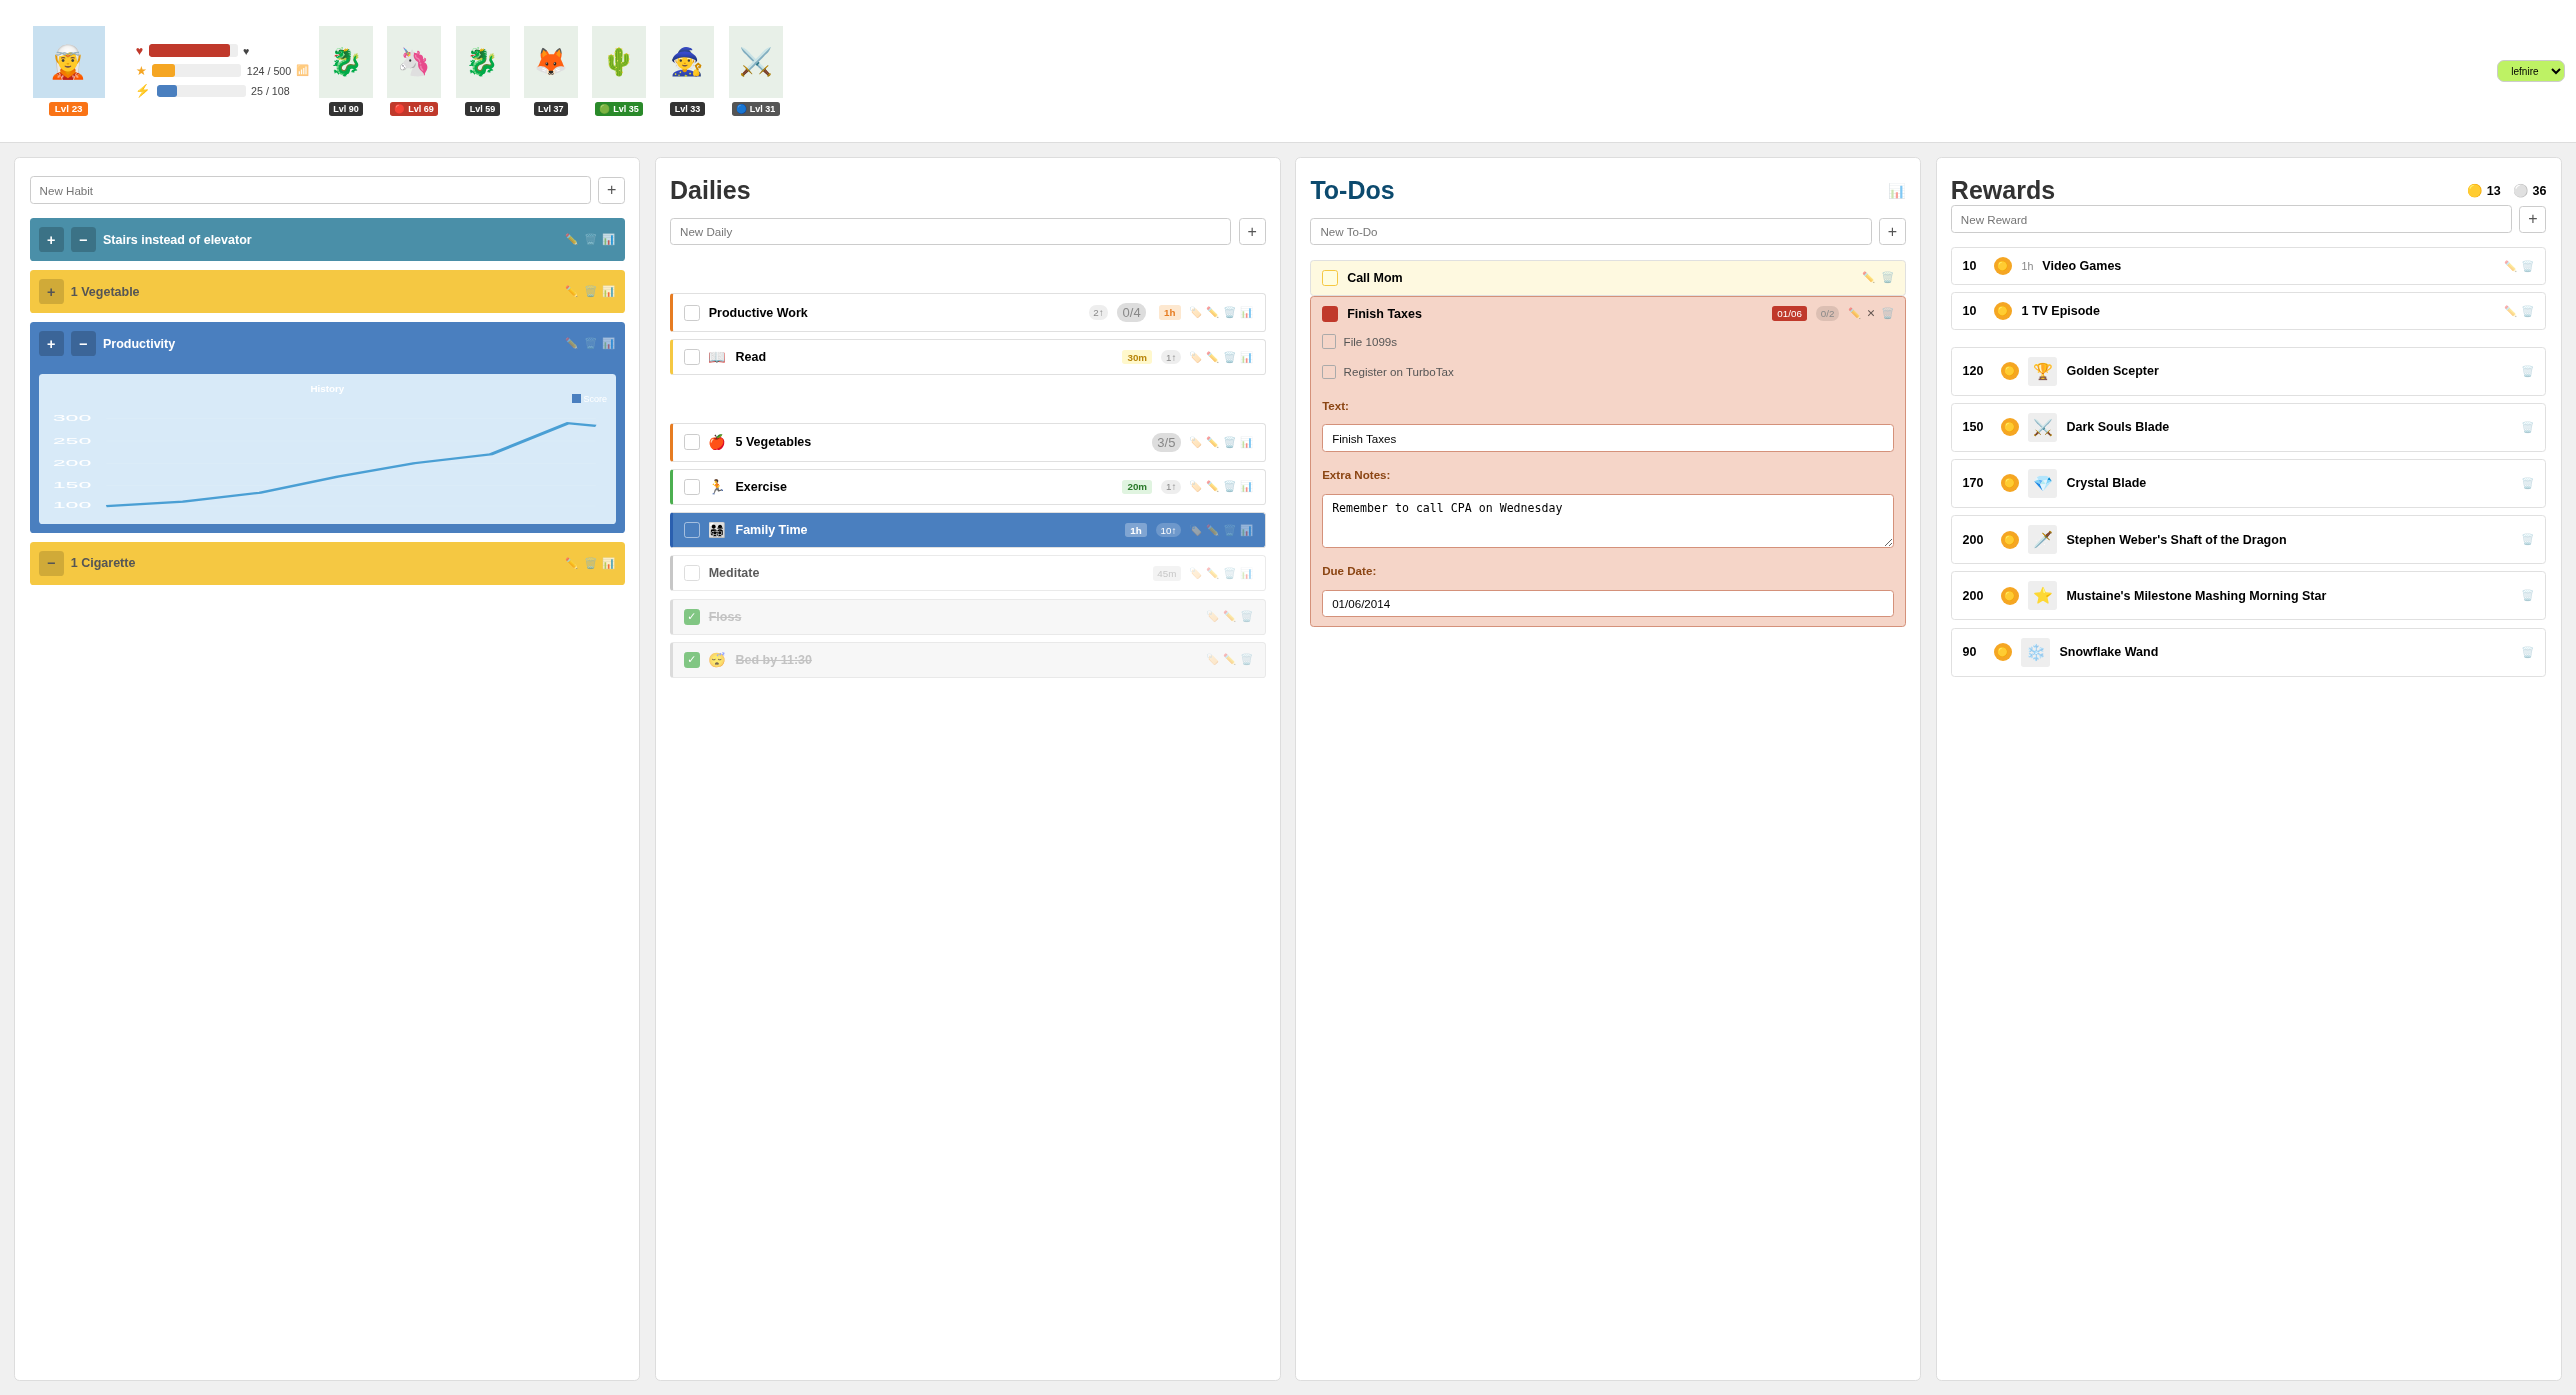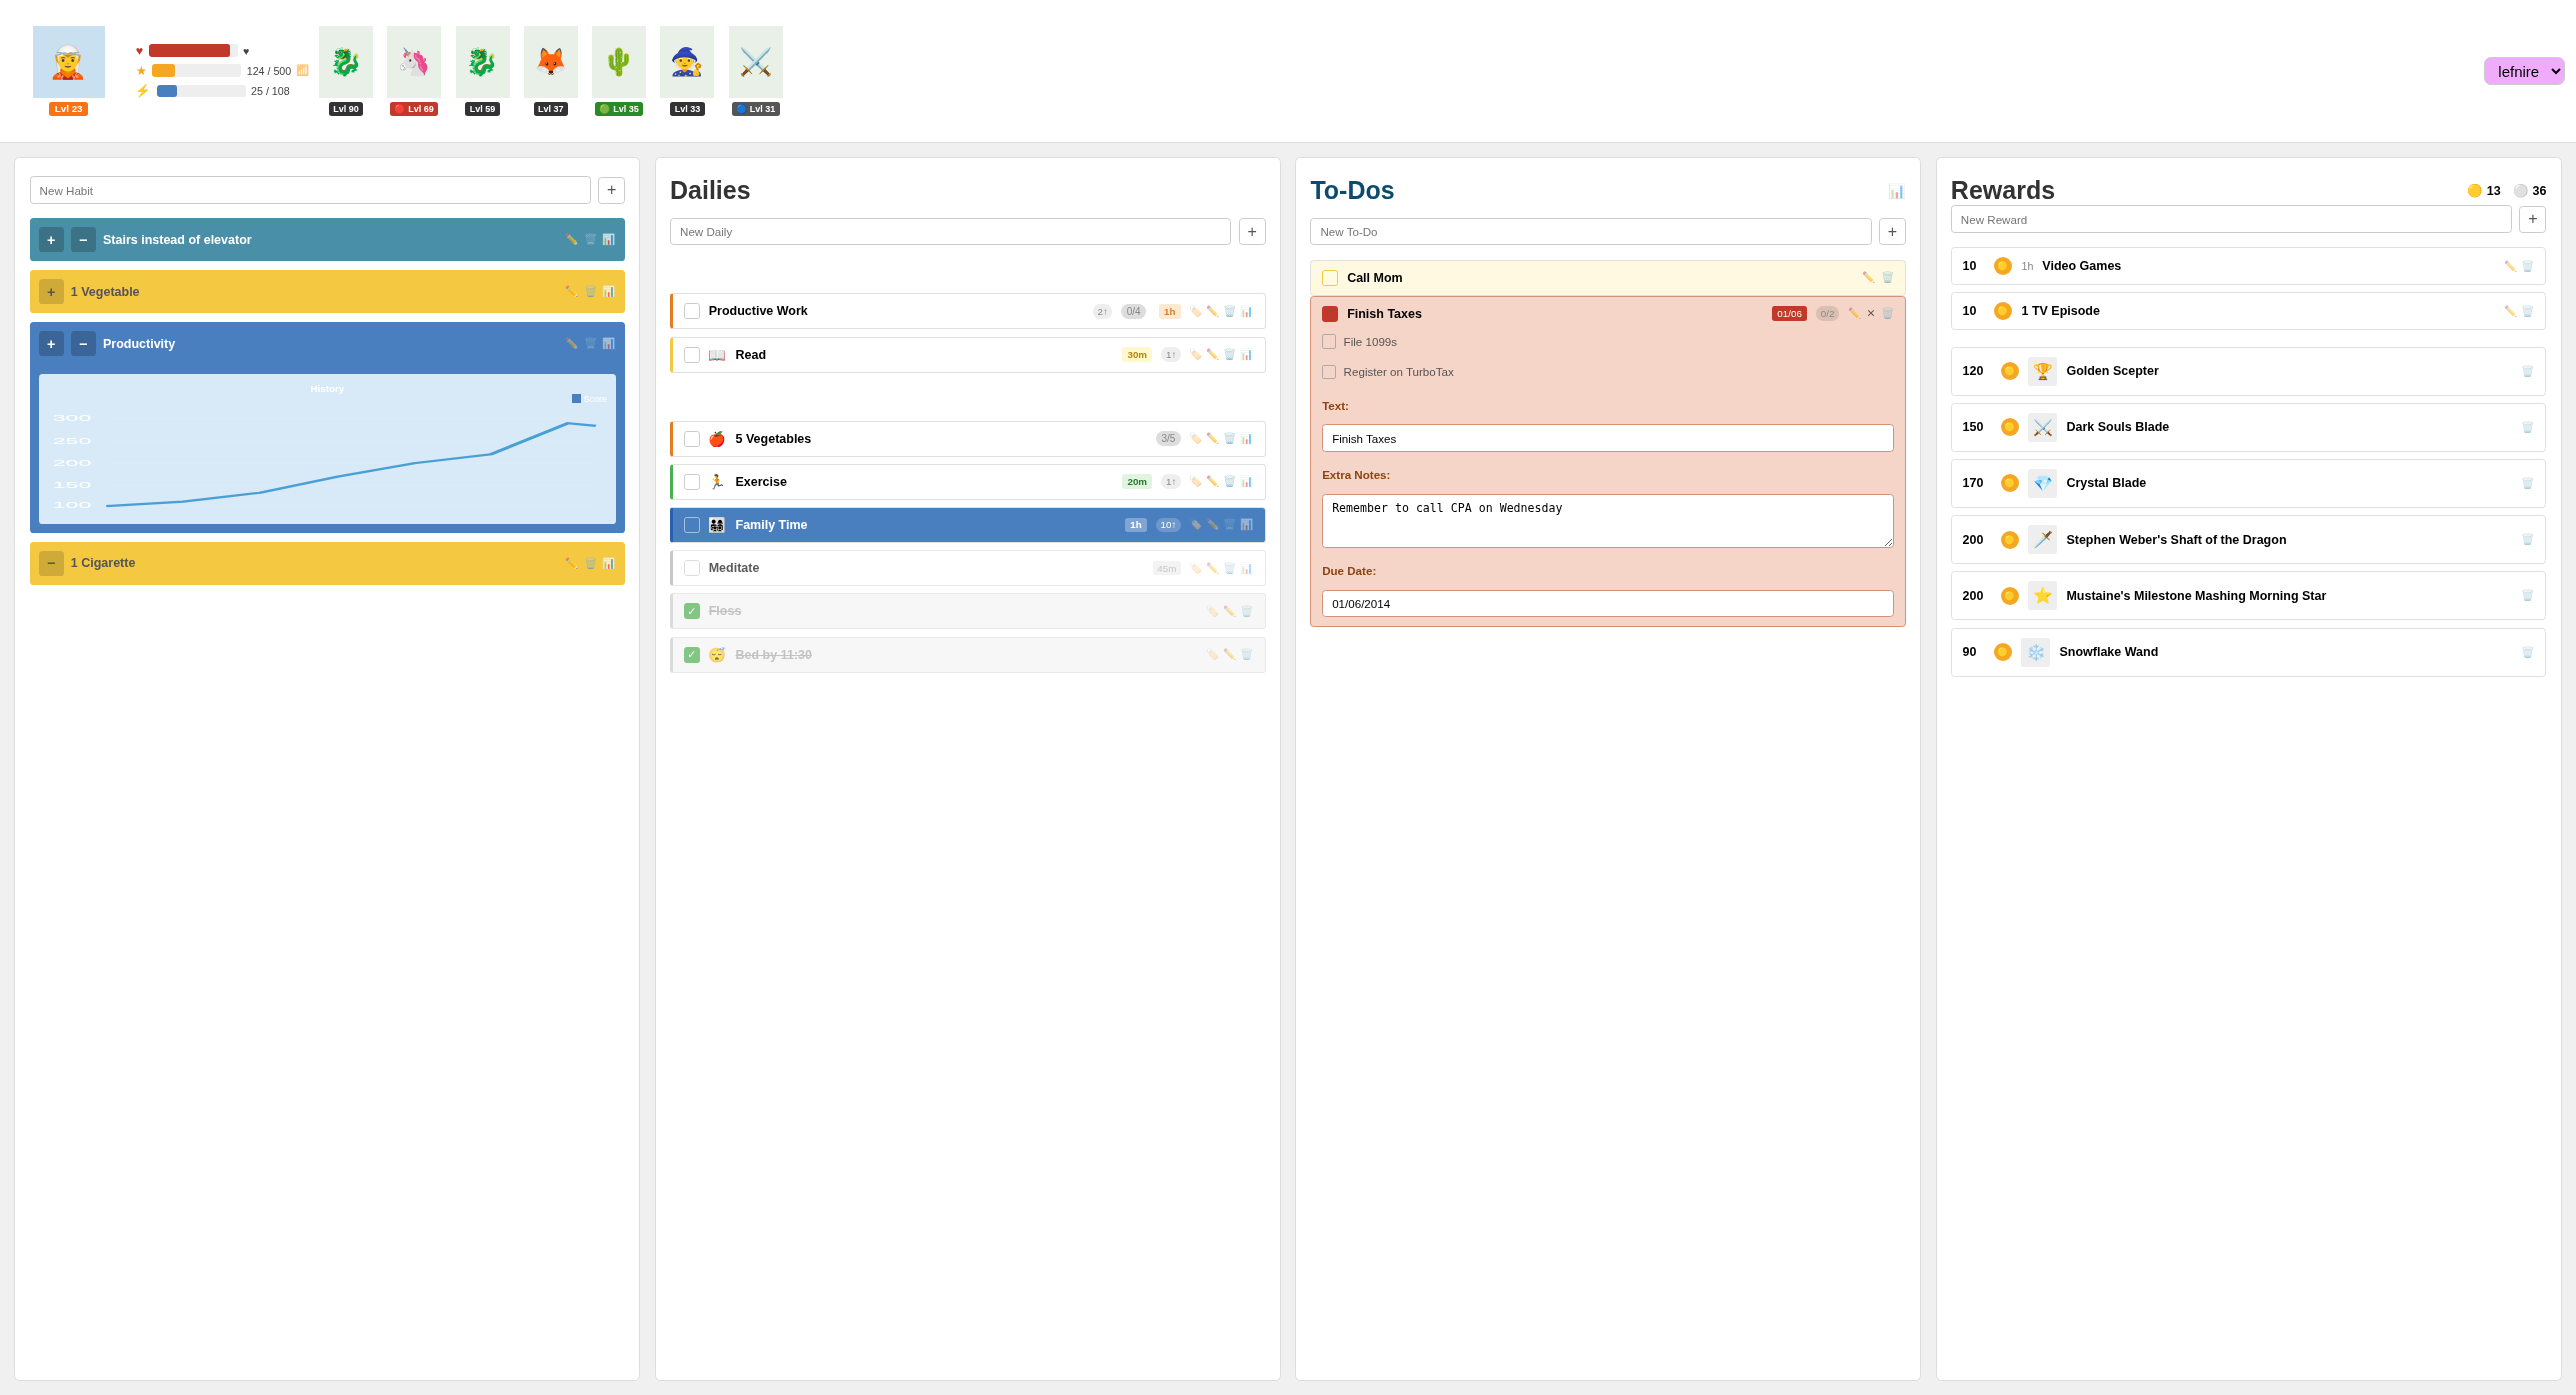--- a/index.html
+++ b/index.html
@@ -52,22 +52,22 @@
       font-size: 9px; font-weight: bold; padding: 1.8px 4.5px; border-radius: 2.7px;
       background: #333; color: #fff;
     }
     .party-lvl.green { background: #3a3; }
     .party-lvl.red { background: #c33; }
 
     .top-right {
       margin-left: auto;
     }
     .user-dropdown {
-      border: 0.9px solid #ccc; padding: 3.6px 9px; border-radius: 7px; background: #f0abfc;
-      font-size: 15px; cursor: pointer;
+      border: 0.9px solid #ccc; padding: 3.6px 9px; border-radius: 7px; background: #bef264;
+      font-size: 10px; cursor: pointer;
     }
 
     
     .main-content {
       display: flex;
       gap: 0;
       padding: 14.3px;
       gap: 14.3px;
       min-height: calc(100vh - 143px);
     }
@@ -143,21 +143,21 @@
       display: flex; align-items: center; justify-content: center; cursor: pointer;
       flex-shrink: 0;
     }
     .daily-checkbox.checked { background: #4caf50; border-color: #4caf50; color: #fff; font-size: 10.7px; }
 
     .daily-name { flex: 1; font-weight: 600; font-size: 12.5px; }
     .daily-timer { background: #e8f4e8; color: #4caf50; font-size: 9.8px; font-weight: bold; padding: 1.8px 5.4px; border-radius: 2.7px; margin-left: 3.6px; }
     .daily-timer.orange-timer { background: #fde8d0; color: #e67c22; }
     .daily-timer.yellow-timer { background: #fff8cc; color: #b8860b; }
     .daily-timer.blue-timer { background: rgba(255,255,255,0.3); color: #fff; }
-    .daily-count { background: #ddd; color: #888; font-size: 10px; padding: 1.8px 5.4px; border-radius: 9px; }
+    .daily-count { background: #ddd; color: #888; font-size: 13px; padding: 1.8px 5.4px; border-radius: 9px; }
     .daily-icons { display: flex; gap: 3.6px; align-items: center; opacity: 0.6; font-size: 10.7px; }
     .todo-item {
       border: 0.9px solid #e0e0e0; border-radius: 3.6px;
       padding: 9px 10.7px; display: flex; align-items: center; gap: 9px;
     }
     .todo-item.yellow-item { background: #fef9e0; }
     .todo-item.expanded { background: #f5d5c8; border: 0.9px solid #d4917a; flex-direction: column; align-items: stretch; }
     .todo-row { display: flex; align-items: center; gap: 9px; }
 
     .todo-checkbox {

